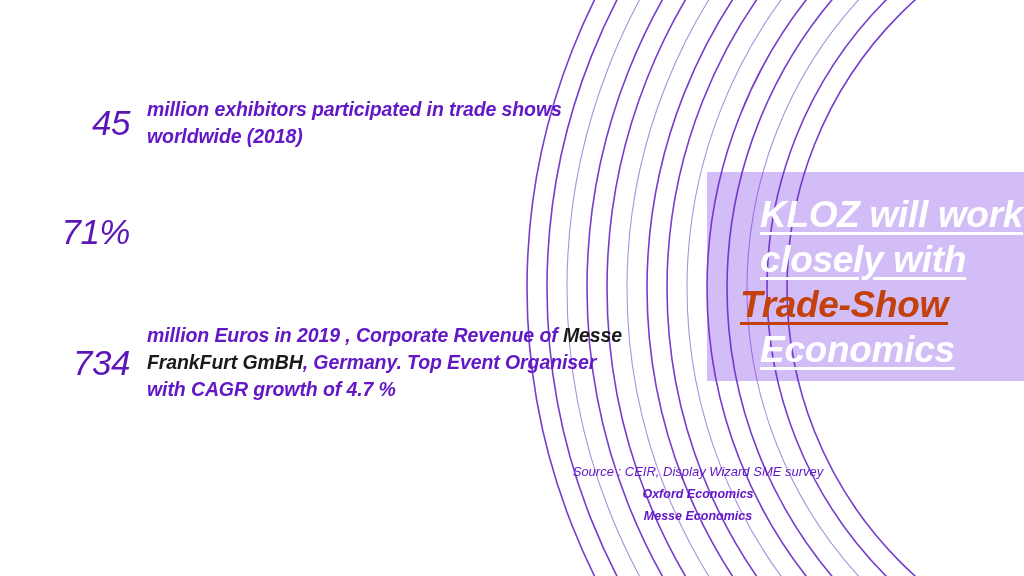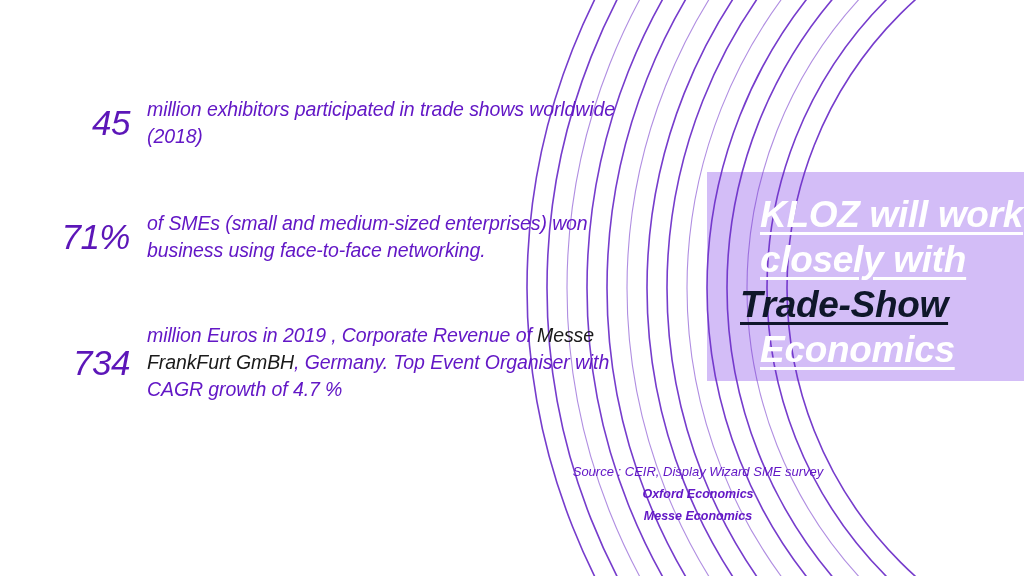--- a/index.html
+++ b/index.html
@@ -54,21 +54,21 @@
   .headline-line {
     display: block;
     white-space: nowrap;
   }
   .headline-line > span {
     text-decoration: underline;
     text-decoration-thickness: 3px;
     text-underline-offset: 5px;
   }
   .hl-white > span { color: #ffffff; margin-left: 20px; }
-  .hl-dark  > span { color: #0f172a; }
+  .hl-dark  > span { color: #c2410c; }
 
   
   #stats {
     position: absolute;
     left: 0;
     top: 0;
     width: 700px;
     z-index: 5;
   }
   .stat-row {
@@ -86,20 +86,21 @@
     line-height: 44px;
     letter-spacing: -0.5px;
   }
   .stat-text {
     margin-left: 17px;
     color: #6318c6;
     font-style: italic;
     font-size: 19.5px;
     line-height: 27px;
     letter-spacing: -0.1px;
+    font-weight: bold;
   }
   .stat-text .dark {
     color: #1a1a1a;
   }
 
   #stat-row-0 { left: 40px; top: 96px; }
   #stat-row-1 { left: 40px; top: 210px; }
   #stat-row-2 { left: 40px; top: 322px; }
 
   
@@ -155,23 +156,20 @@
 
     <div class="stat-row" id="stat-row-0">
       <div class="stat-number">45</div>
       <div class="stat-text" style="width:480px;">
         <span>million exhibitors participated in trade shows worldwide (2018)</span>
       </div>
     </div>
 
     <div class="stat-row" id="stat-row-1">
       <div class="stat-number">71%</div>
-      <div class="stat-text" style="width:485px;">
-        <span>of SMEs (small and medium-sized enterprises) won business using face-to-face networking.</span>
-      </div>
     </div>
 
     <div class="stat-row" id="stat-row-2">
       <div class="stat-number">734</div>
       <div class="stat-text" style="width:478px;">
         <span>million Euros in 2019 , Corporate Revenue of </span><span class="dark">Messe FrankFurt GmBH</span><span>, Germany. Top Event Organiser with CAGR growth of 4.7 %</span>
       </div>
     </div>
 
   </div>

